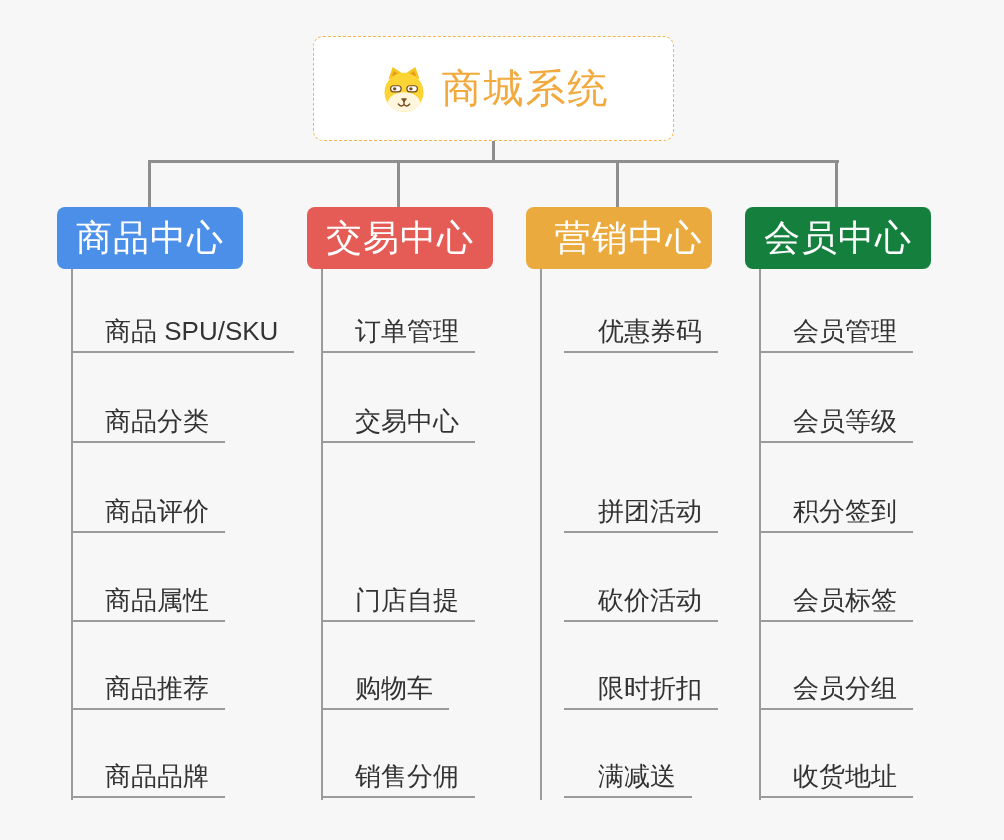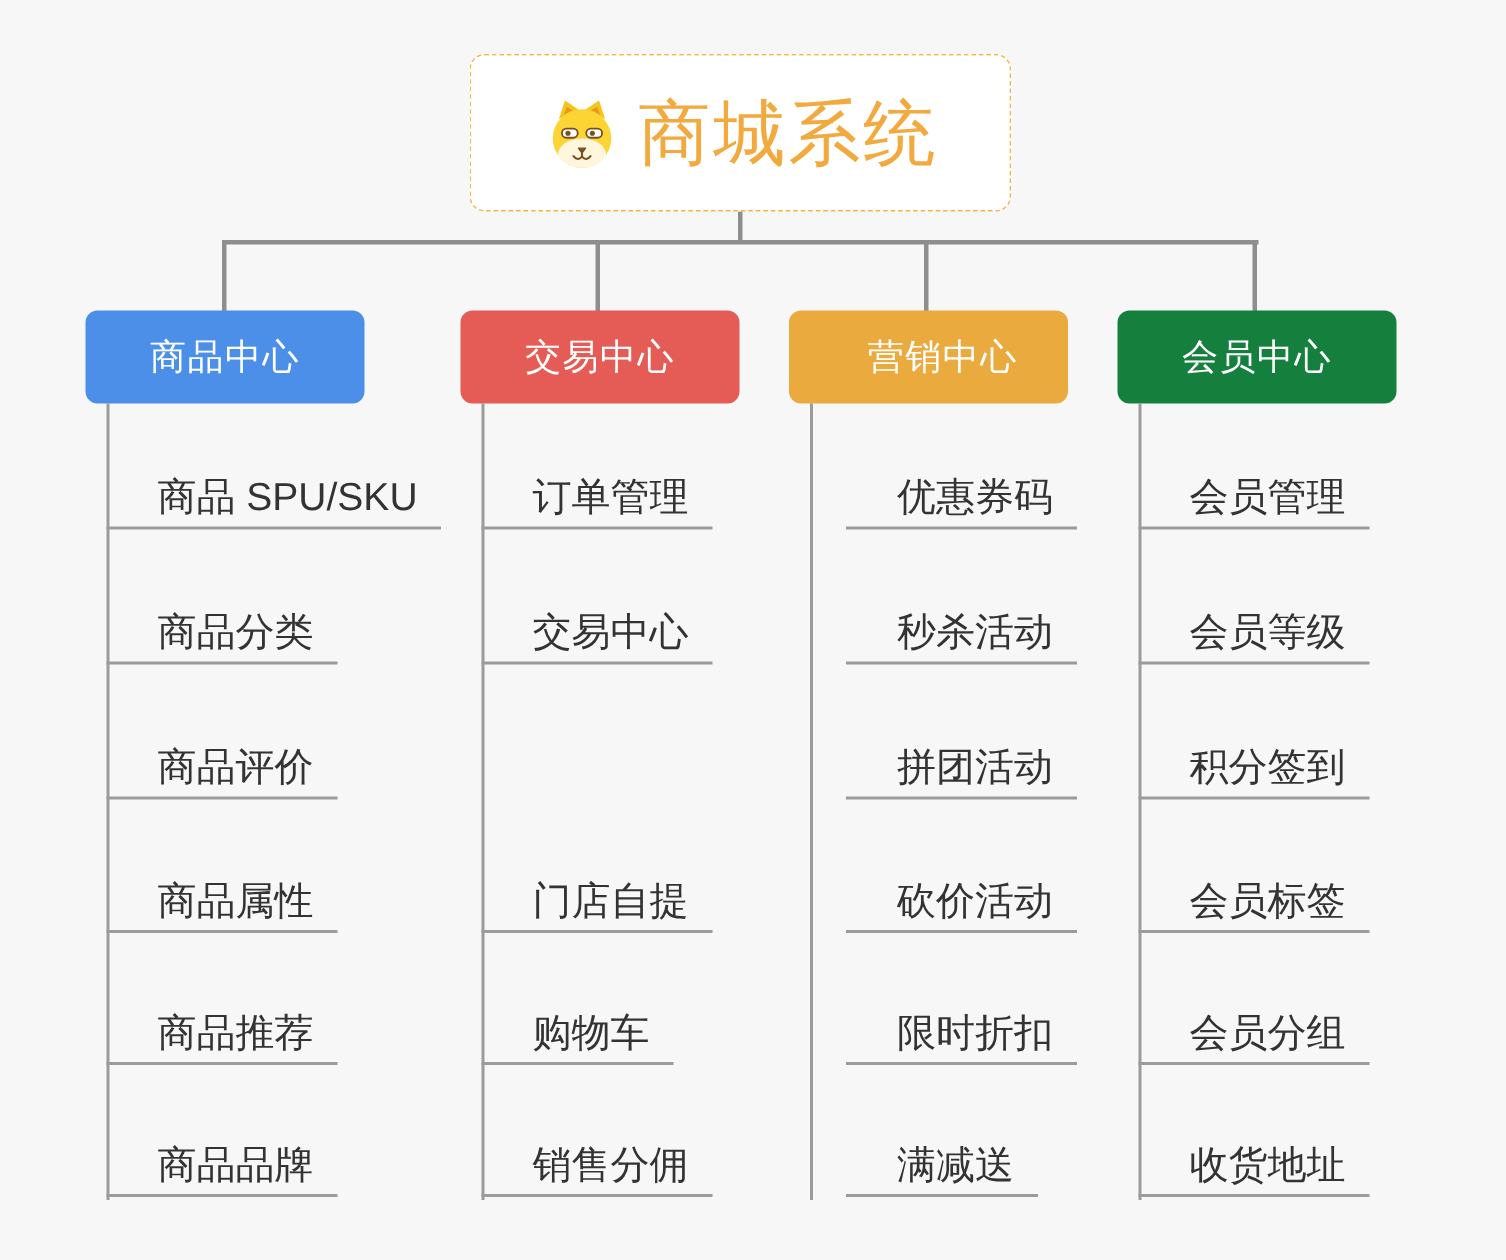--- a/index.html
+++ b/index.html
@@ -15,27 +15,27 @@
   .line{position:absolute;background:var(--connector);}
   .stem{left:492px;top:141px;width:3px;height:21px;}
   .hbar{left:148px;top:160px;width:691px;height:3px;}
   .drop{top:160px;width:3px;height:48px;}
   .d0{left:148px;} .d1{left:397px;} .d2{left:616px;} .d3{left:835px;}
 
   
   .root{position:absolute;left:313px;top:36px;width:361px;height:105px;background:var(--node-bg);
     border:1px dashed var(--root-border);border-radius:10px;display:flex;align-items:center;
     justify-content:center;gap:12px;}
-  .root-title{font-size:48px;color:var(--root-text);letter-spacing:2px;font-weight:400;}
+  .root-title{font-size:40px;color:var(--root-text);letter-spacing:2px;font-weight:400;}
   .dog{display:inline-flex;}
 
   
   .branch{position:absolute;top:207px;width:186px;height:62px;border-radius:8px;
     display:flex;align-items:center;justify-content:center;color:var(--branch-text);
-    font-size:24px;letter-spacing:1px;cursor:default;}
+    font-size:36px;letter-spacing:1px;cursor:default;}
   .b0{left:57px;} .b1{left:307px;} .b2{left:526px;padding-left:19px;} .b3{left:745px;}
 
   
   .vline{position:absolute;top:269px;width:2px;height:531px;background:var(--child-line);}
   .v0{left:71px;} .v1{left:321px;} .v2{left:540px;} .v3{left:759px;}
 
   
   .child{position:absolute;white-space:nowrap;font-size:26px;line-height:30px;color:var(--child-text);
     padding:0 16px 5px 34px;border-bottom:2px solid var(--child-line);}
   .c0{left:71px;} .c1{left:321px;} .c2{left:540px;margin-left:24px;} .c3{left:759px;}
@@ -95,21 +95,20 @@
   <div class="child c0 r4">商品推荐</div>
   <div class="child c0 r5">商品品牌</div>
 
   <div class="child c1 r0">订单管理</div>
   <div class="child c1 r1">交易中心</div>
   <div class="child c1 r3">门店自提</div>
   <div class="child c1 r4">购物车</div>
   <div class="child c1 r5">销售分佣</div>
 
   <div class="child c2 r0">优惠券码</div>
-  <div class="child c2 r1">秒杀活动</div>
   <div class="child c2 r2">拼团活动</div>
   <div class="child c2 r3">砍价活动</div>
   <div class="child c2 r4">限时折扣</div>
   <div class="child c2 r5">满减送</div>
 
   <div class="child c3 r0">会员管理</div>
   <div class="child c3 r1">会员等级</div>
   <div class="child c3 r2">积分签到</div>
   <div class="child c3 r3">会员标签</div>
   <div class="child c3 r4">会员分组</div>

